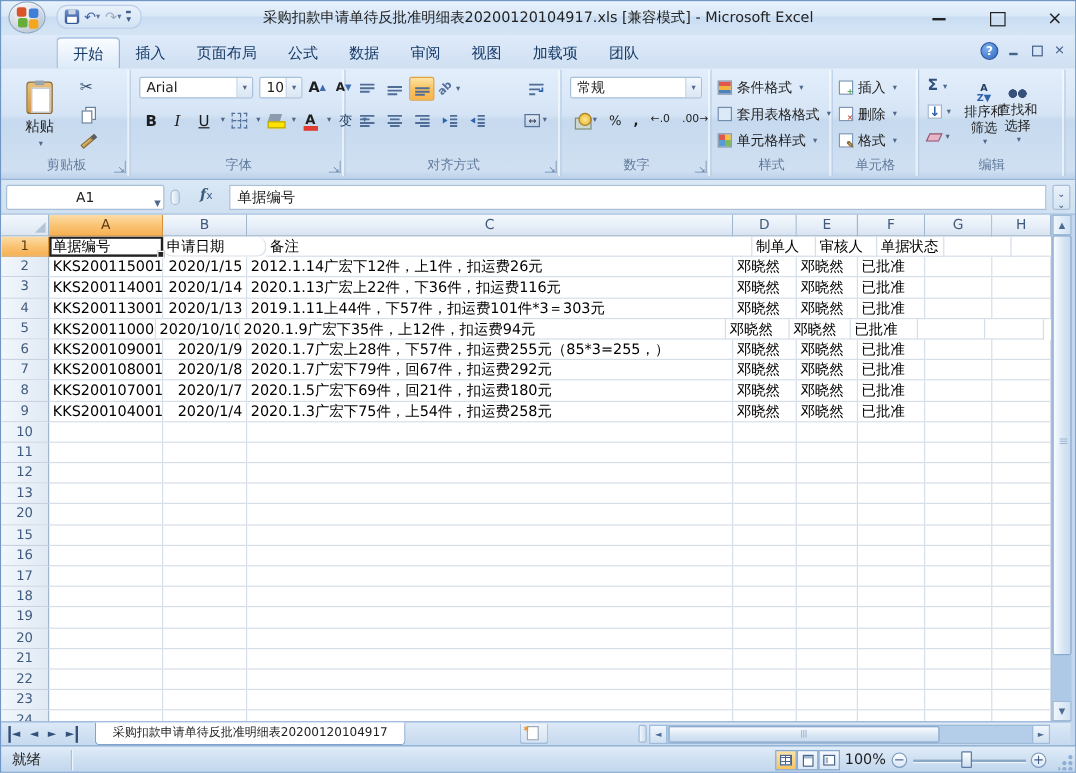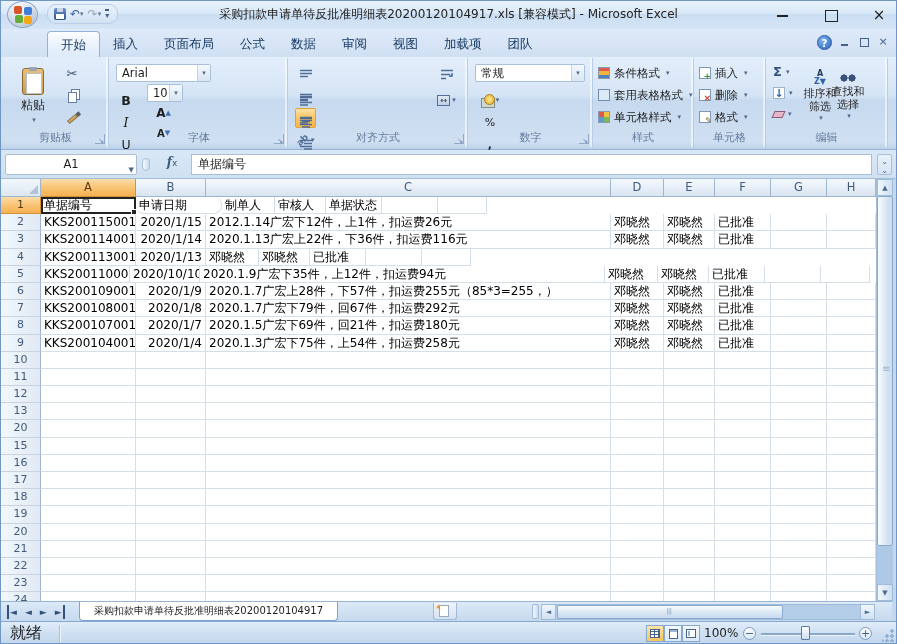--- a/index.html
+++ b/index.html
@@ -51,21 +51,21 @@
   .mc-rest::after { content:""; position:absolute; left:1px; top:1px; width:7px; height:7px; border:1.4px solid #44618b; }
   .mc-close { color:#44618b; font-size:11px; line-height:10px; text-align:center; }
 
   
   .ribbon { position:absolute; top:56px; left:0; width:100%; height:93px;
     background:linear-gradient(#e3eefb,#d5e4f5 42%,#c6d9ee 47%,#d0e0f2 92%,#bcd2ea); border-bottom:1px solid #95b4d6; }
   .group { position:absolute; top:1px; height:89px; border-right:1px solid #b7cde6; box-shadow:inset -2px 0 0 rgba(255,255,255,.55); }
   .glabel { position:absolute; bottom:2px; left:0; width:100%; text-align:center; font-size:11px; color:#627b9c; }
   .dlg { position:absolute; right:3px; bottom:3px; width:10px; height:10px; border:1px solid #8fa9c8; border-top:none; border-left:none; }
   .dlg::after { content:"↘"; position:absolute; right:0px; bottom:-2px; font-size:7px; color:#5f7ba0; }
-  .rowf { display:flex; align-items:center; gap:2px;flex-direction:column; }
+  .rowf { display:flex; align-items:center; gap:2px; }
   .btn { display:inline-flex; align-items:center; justify-content:center; border:1px solid transparent; border-radius:2px; cursor:default; }
   .btn.on { background:linear-gradient(#fde3a7,#fbc45d 50%,#f9b44b); border-color:#dfa23d; }
   .dd { font-size:7px; color:#4e698d; margin-left:2px; }
   .combo { background:#fff; border:1px solid #a9c0da; border-radius:2px; height:18px; display:flex; align-items:center;
     font-size:11.5px; padding-left:5px; position:relative; }
   .combo .cdd { position:absolute; right:0; top:0; width:13px; height:100%; border-left:1px solid #c3d4e6;
     background:linear-gradient(#f3f8fd,#d9e6f3); display:flex; align-items:center; justify-content:center; font-size:7px; color:#4e698d; }
 
   
   .g-clip { left:2px; width:106px; }
@@ -120,21 +120,21 @@
   .numfmt { width:110px; }
   .ng-r2 { position:absolute; left:6px; top:32px; }
   .nbtn { height:20px; padding:0 3px; font-size:11px; color:#1e1e1e; }
   .ic-money { width:13px; height:13px; position:relative; }
   .ic-money::before { content:""; position:absolute; left:0; top:4px; width:12px; height:8px; background:#cdd7cf; border:1px solid #7d8f80; }
   .ic-money::after { content:""; position:absolute; left:3px; top:0px; width:9px; height:9px; border-radius:50%; background:radial-gradient(#ffe98c,#e3ac2d); border:1px solid #a87f1c; }
   .decsmall { font-size:9px; letter-spacing:0; }
 
   
   .g-styles { left:592px; width:101px; }
-  .stbtn { position:absolute; left:4px; height:20px; display:flex; align-items:center; gap:4px; font-size:11.5px; color:#1e1e1e; white-space:nowrap; }
+  .stbtn { position:absolute; left:4px; height:20px; display:flex; align-items:center; gap:4px; font-size:11.5px; color:#1e1e1e; white-space:nowrap;font-family:Liberation Serif, serif; }
   .ic-cond { width:12px; height:12px; border:1px solid #8a9ab0; background:linear-gradient(180deg,#e2574c 0 34%,#f2b43f 34% 67%,#4f81bd 67%); }
   .ic-table { width:12px; height:12px; border:1px solid #6f8db0;
     background:linear-gradient(#dce9f6,#dce9f6), repeating-linear-gradient(0deg,#9db9d6 0 1px,transparent 1px 4px), repeating-linear-gradient(90deg,#9db9d6 0 1px,transparent 1px 4px); background-blend-mode:normal; background-color:#eaf2fa; }
   .ic-cellstyles { width:12px; height:12px; border:1px solid #8a9ab0;
     background:conic-gradient(#f6c242 0 25%, #7db954 0 50%, #5b9bd5 0 75%, #e2574c 0); }
 
   
   .g-cells { left:693px; width:72px; }
   .ic-cellins, .ic-celldel, .ic-cellfmt { width:12px; height:12px; border:1px solid #7c97b8; background:#fff; position:relative; font-size:9px; font-weight:bold; }
   .ic-cellins::after { content:"+"; position:absolute; right:-1px; bottom:-3px; color:#2f9b2f; }
@@ -216,21 +216,21 @@
   .hs-btn { position:absolute; top:0; width:14px; height:14px; background:linear-gradient(#f0f6fc,#cfe0f1); color:#4a6a94; font-size:7px; text-align:center; line-height:14px; }
   .hs-l { left:0; border-right:1px solid #9fbbd8; }
   .hs-r { right:0; border-left:1px solid #9fbbd8; }
   .hs-thumb { position:absolute; left:15px; top:0px; width:226px; height:14px; border:1px solid #89a9cf; border-radius:2px;
     background:linear-gradient(#fafcfe,#d7e5f3 60%,#c8dbee); }
   .hs-thumb::after { content:"≡"; position:absolute; left:50%; top:0px; margin-left:-5px; color:#9db6d2; font-size:10px; transform:rotate(90deg); }
 
   
   .statusbar { position:absolute; top:620px; left:0; width:897px; height:24px;
     background:linear-gradient(#e0ecf9,#cfe0f2 48%,#c0d5ec); border-top:1px solid #87a9cf; }
-  .ready { position:absolute; left:9px; top:0; line-height:22px; font-size:16px; color:#1e1e1e; }
+  .ready { position:absolute; left:9px; top:0; line-height:22px; font-size:12px; color:#1e1e1e; }
   .st-sep { position:absolute; left:58px; top:3px; width:1px; height:17px; background:#a8c2de; box-shadow:1px 0 0 #eef4fb; }
   .views { position:absolute; left:645px; top:3px; display:flex; }
   .vbtn { width:18px; height:17px; border:1px solid #87a9cf; background:linear-gradient(#f4f9fe,#d9e7f5); display:flex; align-items:center; justify-content:center; }
   .vbtn.on { background:linear-gradient(#fde3a7,#f9c45d); }
   .ic-viewgrid { width:10px; height:9px; border:1px solid #46648c;
     background:repeating-linear-gradient(0deg,transparent 0 2px,#46648c 2px 3px), repeating-linear-gradient(90deg,transparent 0 3px,#46648c 3px 4px); background-color:#fff; }
   .ic-viewpage { width:9px; height:10px; border:1px solid #46648c; background:#fff; box-shadow:inset 0 2px 0 #9db6d2; }
   .ic-viewbreak { width:10px; height:9px; border:1px solid #46648c; background:#fff; box-shadow:inset 0 0 0 1px #fff, inset 3px 0 0 #9db6d2; }
   .zoomtxt { position:absolute; left:703px; top:0; line-height:22px; font-size:12px; color:#1e1e1e; }
   .zbtn { position:absolute; top:5px; width:13px; height:13px; border-radius:50%; border:1px solid #7d9cbf;
@@ -550,20 +550,21 @@
         <div class="ch" style="width: 51px;">E</div>
         <div class="ch" style="width: 56px;">F</div>
         <div class="ch" style="width: 56px;">G</div>
         <div class="ch" style="width: 49px;">H</div>
       </div>
     <div class="rowswrap" id="rowswrap">
         <div class="grow">
           <div class="rh selhead">1</div>
           <div class="cell a1sel" style="width: 95px;">单据编号</div>
           <div class="cell" style="width: 86px; border-radius: 8px;">申请日期</div>
+          <div class="cell" style="width: 405px;">备注</div>
           <div class="cell" style="width: 53px;">制单人</div>
           <div class="cell" style="width: 51px;">审核人</div>
           <div class="cell" style="width: 56px;">单据状态</div>
           <div class="cell" style="width: 56px;"></div>
           <div class="cell" style="width: 49px;"></div>
         </div>
         <div class="grow">
           <div class="rh">2</div>
           <div class="cell" style="width: 95px;">KKS200115001</div>
           <div class="cell tR" style="width: 70px;">2020/1/15</div>
@@ -582,20 +583,21 @@
           <div class="cell" style="width: 53px;">邓晓然</div>
           <div class="cell" style="width: 51px;">邓晓然</div>
           <div class="cell" style="width: 56px;">已批准</div>
           <div class="cell" style="width: 56px;"></div>
           <div class="cell" style="width: 49px;"></div>
         </div>
         <div class="grow">
           <div class="rh">4</div>
           <div class="cell" style="width: 95px;">KKS200113001</div>
           <div class="cell tR" style="width: 70px;">2020/1/13</div>
+          <div class="cell" style="width: 405px;">2019.1.11上44件，下57件，扣运费101件*3＝303元</div>
           <div class="cell" style="width: 53px;">邓晓然</div>
           <div class="cell" style="width: 51px;">邓晓然</div>
           <div class="cell" style="width: 56px;">已批准</div>
           <div class="cell" style="width: 56px;"></div>
           <div class="cell" style="width: 49px;"></div>
         </div>
         <div class="grow">
           <div class="rh">5</div>
           <div class="cell" style="width: 89px;">KKS200110001</div>
           <div class="cell tR" style="width: 70px;">2020/10/10</div>

